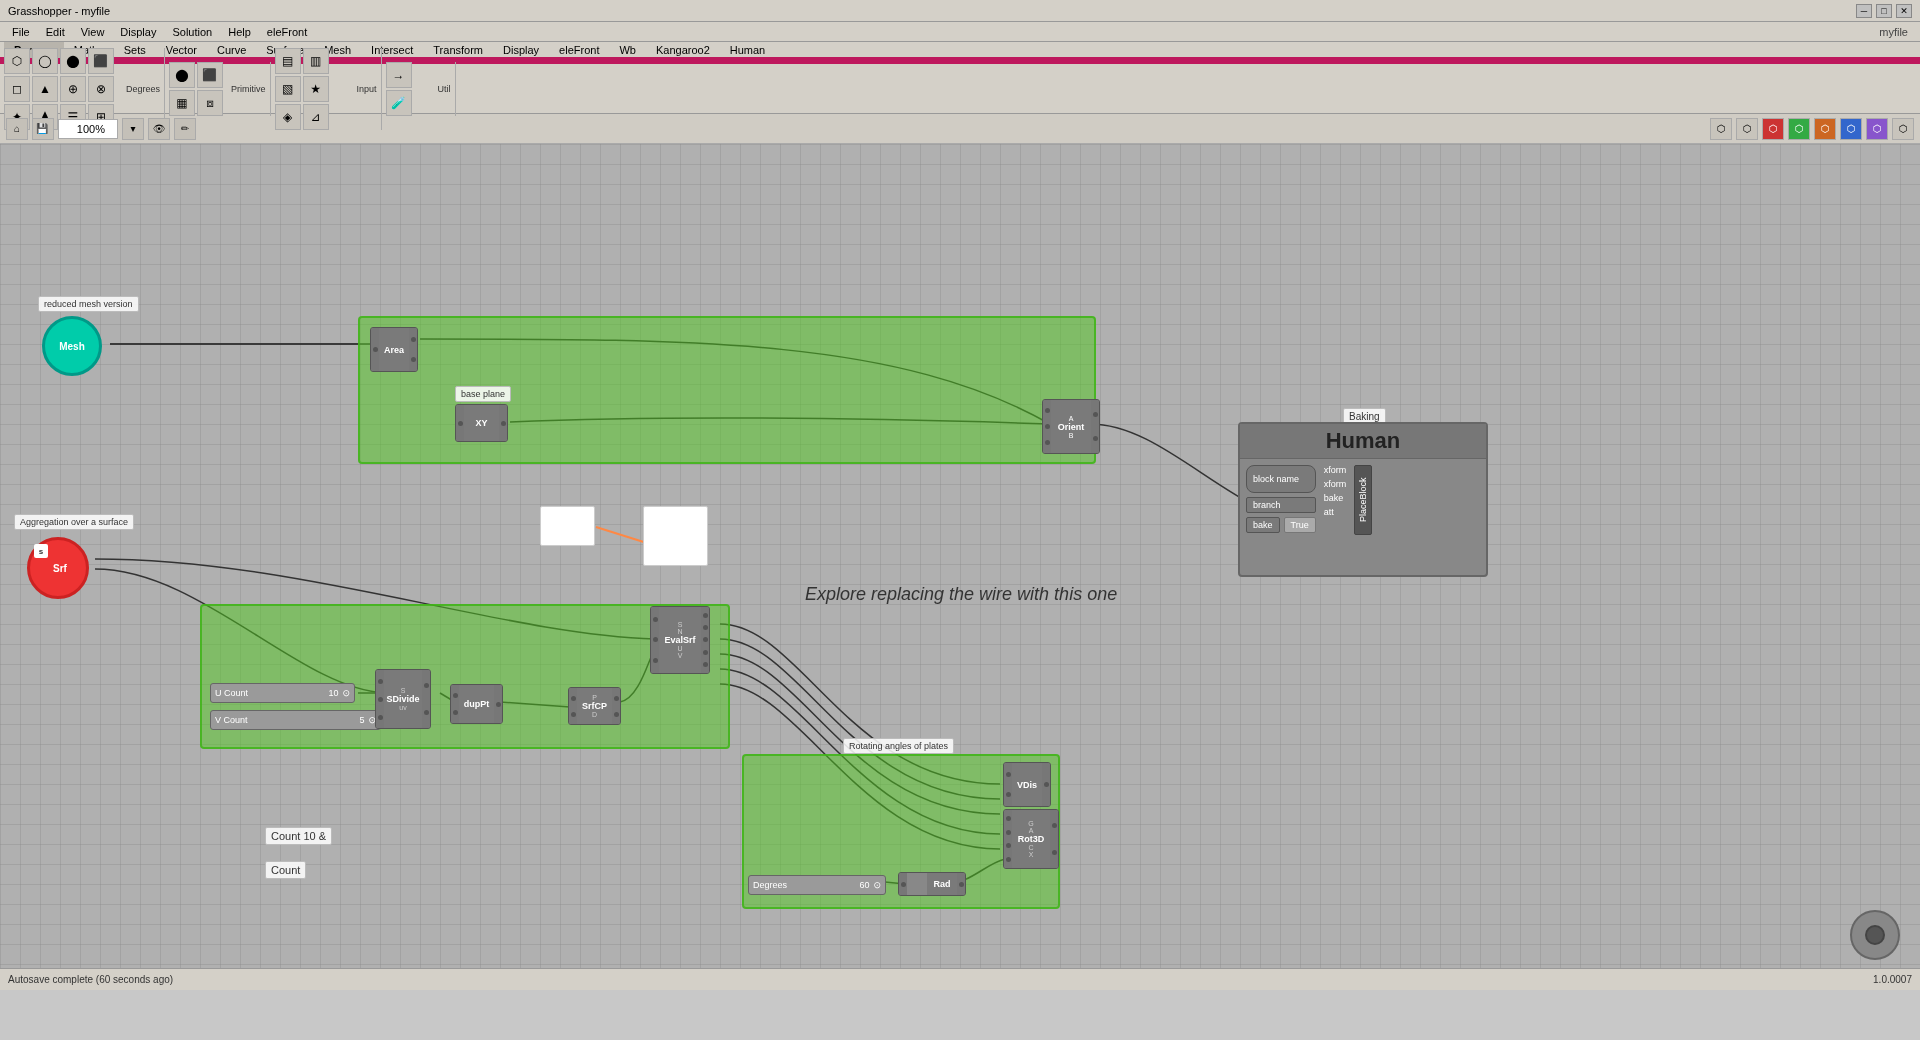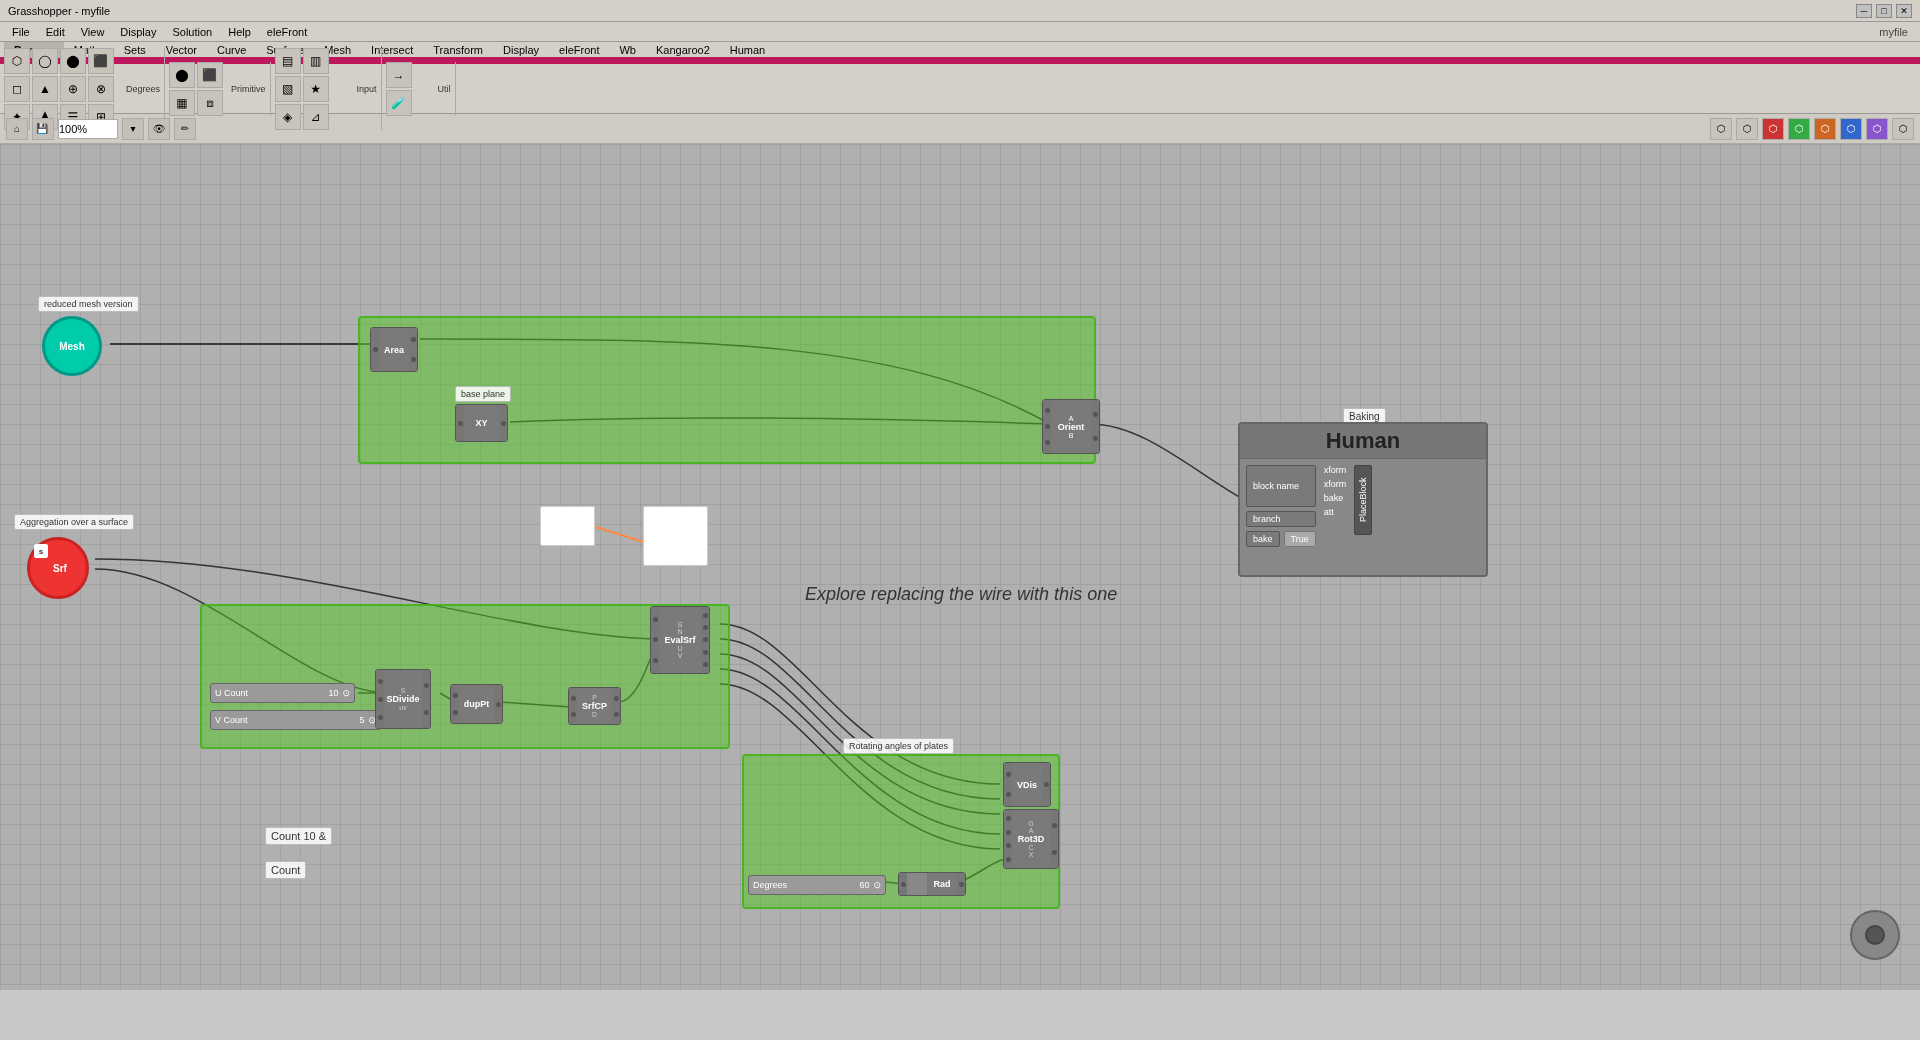--- a/index.html
+++ b/index.html
@@ -63,21 +63,21 @@
     #viewtoolbar {
       height: 30px;
       background: #d0ccc4;
       display: flex;
       align-items: center;
       padding: 2px 6px;
       border-bottom: 1px solid #aaa;
       gap: 4px;
     }
     .view-btn { width: 22px; height: 22px; background: #c4c0b8; border: 1px solid #aaa; display: flex; align-items: center; justify-content: center; cursor: pointer; font-size: 10px; }
-    #zoom-input { width: 60px; height: 20px; border: 1px solid #aaa; background: white; padding: 0 0; font-size: 11px; }
+    #zoom-input { width: 60px; height: 20px; border: 1px solid #aaa; background: white; padding: 0 12px; font-size: 11px; text-align: right; }
 
     
     #canvas {
       position: relative;
       width: 1920px;
       height: 846px;
       background-color: #b0b0b0;
       background-image:
         linear-gradient(rgba(140,140,140,0.4) 1px, transparent 1px),
         linear-gradient(90deg, rgba(140,140,140,0.4) 1px, transparent 1px);
@@ -588,21 +588,21 @@
   <div class="gh-annotation" style="left:1343px; top:264px; font-size:10px;">
     <span>Baking</span>
   </div>
 
   <div class="gh-human-panel" style="left:1238px; top:278px; width:250px; height:155px; background:#888; border-radius:4px;">
 
     <div style="background:#777; padding:4px 8px; font-size:22px; font-weight:bold; color:#222; text-align:center; border-bottom:1px solid #666;">Human</div>
     <div style="display:flex; padding:6px; gap:8px;">
 
       <div style="display:flex;flex-direction:column;gap:4px;">
-        <div style="background:#7a7a7a;border:1px solid #555;padding:15px 6px;font-size:9px;color:white;border-radius:2px;">block name</div>
+        <div style="background:#7a7a7a;border:1px solid #555;padding:8px 6px;font-size:9px;color:white;border-radius:8px;">block name</div>
         <div style="background:#7a7a7a;border:1px solid #555;padding:2px 6px;font-size:9px;color:white;border-radius:2px;">branch</div>
         <div style="display:flex;gap:4px;align-items:center;">
           <div style="background:#7a7a7a;border:1px solid #555;padding:2px 6px;font-size:9px;color:white;border-radius:2px;">bake</div>
           <div style="background:#aaa;border:1px solid #777;padding:2px 6px;font-size:9px;color:white;border-radius:2px;">True</div>
         </div>
       </div>
 
       <div style="display:flex;flex-direction:column;gap:4px;align-items:flex-start;">
         <div style="font-size:9px;color:white;">xform</div>
         <div style="font-size:9px;color:white;">xform</div>
@@ -618,14 +618,18 @@
     <span>Count 10 &amp;</span>
   </div>
   <div class="gh-annotation" style="left:265px; top:717px; font-size:11px;">
     <span>Count</span>
   </div>
 
   <div style="position:absolute;bottom:30px;right:20px;width:50px;height:50px;border-radius:50%;background:#888;border:2px solid #666;display:flex;align-items:center;justify-content:center;">
     <div style="width:20px;height:20px;border-radius:50%;background:#555;border:2px solid #444;"></div>
   </div>
 
+  <div id="statusbar">
+    <span>Autosave complete (60 seconds ago)</span>
+    <span>1.0.0007</span>
+  </div>
 
 </div>
 
 </body></html>

